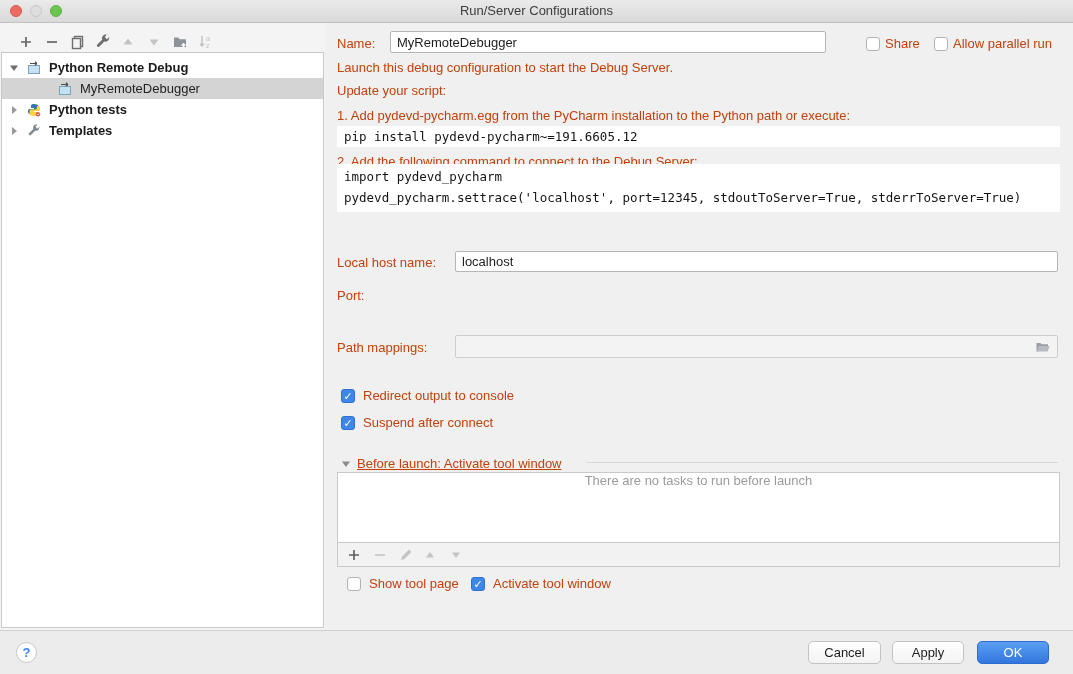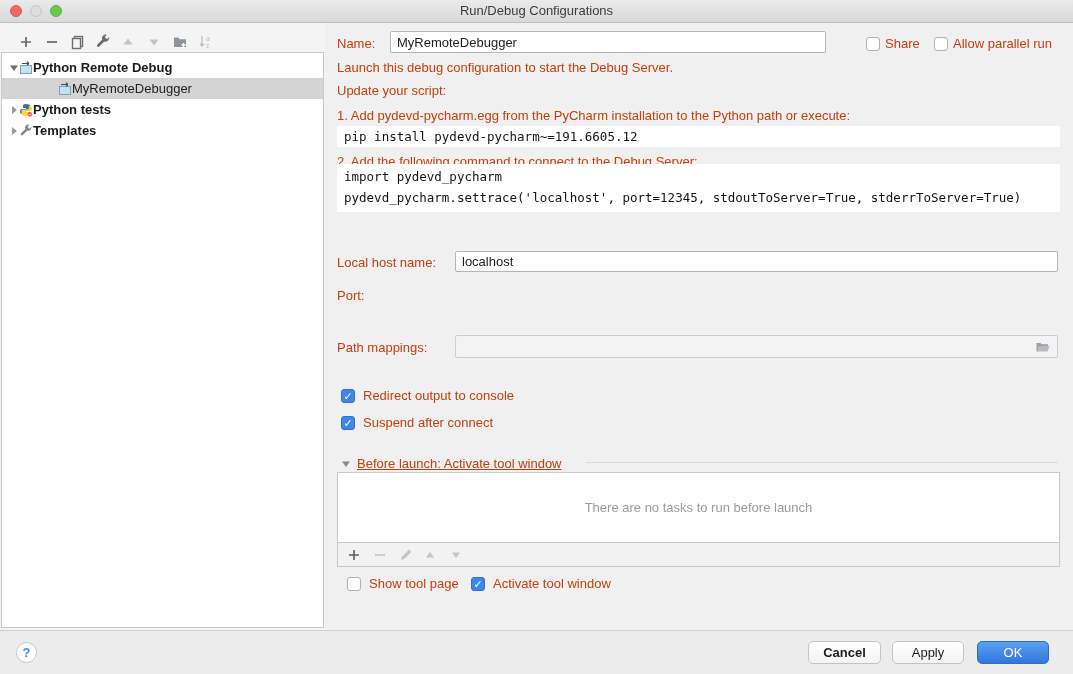--- a/index.html
+++ b/index.html
@@ -15,21 +15,21 @@
   .traffic { position:absolute; width:12px; height:12px; border-radius:50%; top:5px; box-sizing:border-box; }
   .t-red   { left:10px; background:#ed6b60; border:1px solid #d75a50; }
   .t-gray  { left:30px; background:#dedede; border:1px solid #c6c6c6; }
   .t-green { left:50px; background:#6cc551; border:1px solid #5cb143; }
 
   
   .sidebar { position:absolute; left:0; top:23px; width:325px; height:607px; background:#f4f4f4; }
   .treebox { position:absolute; left:1px; top:29px; width:323px; height:576px;
     background:#fff; border:1px solid #c8c8c8; box-sizing:border-box; }
   .tbicon { position:absolute; top:11px; width:16px; height:16px; cursor:default; }
-  .tree-row { position:absolute; left:0; right:0; height:21px; display:flex; align-items:center; gap:0; }
+  .tree-row { position:absolute; left:0; right:0; height:21px; display:flex; align-items:center; gap:8px; }
   .tree-row .lblt { white-space:nowrap; }
   .bold { font-weight:bold; color:#1b1b1b; }
   .sel { background:#d4d4d4; }
   .tri { width:10px; height:10px; flex:0 0 10px; }
 
   
   .main { position:absolute; left:325px; top:23px; width:748px; height:607px; background:#f0f0f0; }
   .lbl { position:absolute; white-space:nowrap; color:#c2410c; }
   .field { position:absolute; box-sizing:border-box; background:#fff; border:1px solid #b5b5b5;
     border-radius:2px; font-family:inherit; font-size:13px; color:#1e1e1e; padding:0 6px; }
@@ -39,21 +39,21 @@
   .caret { display:inline-block; width:1px; height:14px; background:#000; margin-left:1px; }
   .disabled-field { background:#f3f3f3; border:1px solid #cdcdcd; }
   .code { position:absolute; background:#fff; font-family:"DejaVu Sans Mono","Liberation Mono",monospace;
     font-size:12.5px; color:#141414; white-space:pre; box-sizing:border-box; padding:2px 7px; line-height:21px; }
   .cb { position:absolute; width:14px; height:14px; box-sizing:border-box; background:#fff;
     border:1px solid #b2b2b2; border-radius:3px; }
   .cb.checked { background:#3e86e8; border-color:#3070d2; }
   .cb.checked::after { content:"✓"; color:#fff; font-size:11px; line-height:12px; display:block; text-align:center; }
   .hr { position:absolute; height:1px; background:#d9d9d9; }
   .emptybox { position:absolute; left:337px; top:472px; width:723px; height:71px; background:#fff;
-    border:1px solid #c9c9c9; box-sizing:border-box; display:flex; align-items:center; justify-content:center; }
+    border:1px solid #c9c9c9; box-sizing:border-box; display:flex; align-items:flex-start; justify-content:center; }
   .emptytext { color:#9b9b9b; font-size:13px; }
   .strip { position:absolute; left:337px; top:542px; width:723px; height:25px; background:#f2f2f2;
     border:1px solid #c9c9c9; box-sizing:border-box; }
   .strip .tbicon { top:4px; }
 
   
   .footer { position:absolute; left:0; top:630px; width:1073px; height:44px;
     background:#ececec; border-top:1px solid #cfcfcf; box-sizing:border-box; }
   .btn { position:absolute; top:10px; height:23px; box-sizing:border-box; border:1px solid #c3c3c3;
     border-radius:5px; background:linear-gradient(#ffffff,#f3f3f3); font-size:13px; color:#1e1e1e;
@@ -65,21 +65,21 @@
 </style>
 </head>
 <body>
 
 <div class="window">
 
   <div class="titlebar">
     <span class="traffic t-red"></span>
     <span class="traffic t-gray"></span>
     <span class="traffic t-green"></span>
-    <div class="title">Run/Debug Configurations</div>
+    <div class="title">Run/Server Configurations</div>
   </div>
 
   <div class="sidebar">
 
     <svg class="tbicon" style="left:18px" viewBox="0 0 16 16">
         <path d="M8 3v10M3 8h10" stroke="#666" stroke-width="1.7" fill="none"></path>
       </svg>
     <svg class="tbicon" style="left:44px" viewBox="0 0 16 16">
         <path d="M3 8h10" stroke="#666" stroke-width="1.7" fill="none"></path>
       </svg>
@@ -210,18 +210,18 @@
       </svg>
   </div>
 
   <span class="cb" style="left:347px; top:577px;"></span>
   <span class="lbl" style="left:369px; top:576px;">Show tool page</span>
   <span class="cb checked" style="left:471px; top:577px;"></span>
   <span class="lbl" style="left:493px; top:576px;">Activate tool window</span>
 
   <div class="footer">
     <div class="helpbtn">?</div>
-    <div class="btn" style="left:808px; width:73px;font-weight:bold;">Cancel</div>
+    <div class="btn" style="left:808px; width:73px;">Cancel</div>
     <div class="btn" style="left:892px; width:72px;">Apply</div>
     <div class="btn btn-primary" style="left:977px; width:72px;">OK</div>
   </div>
 
 </div>
 
 </body></html>

